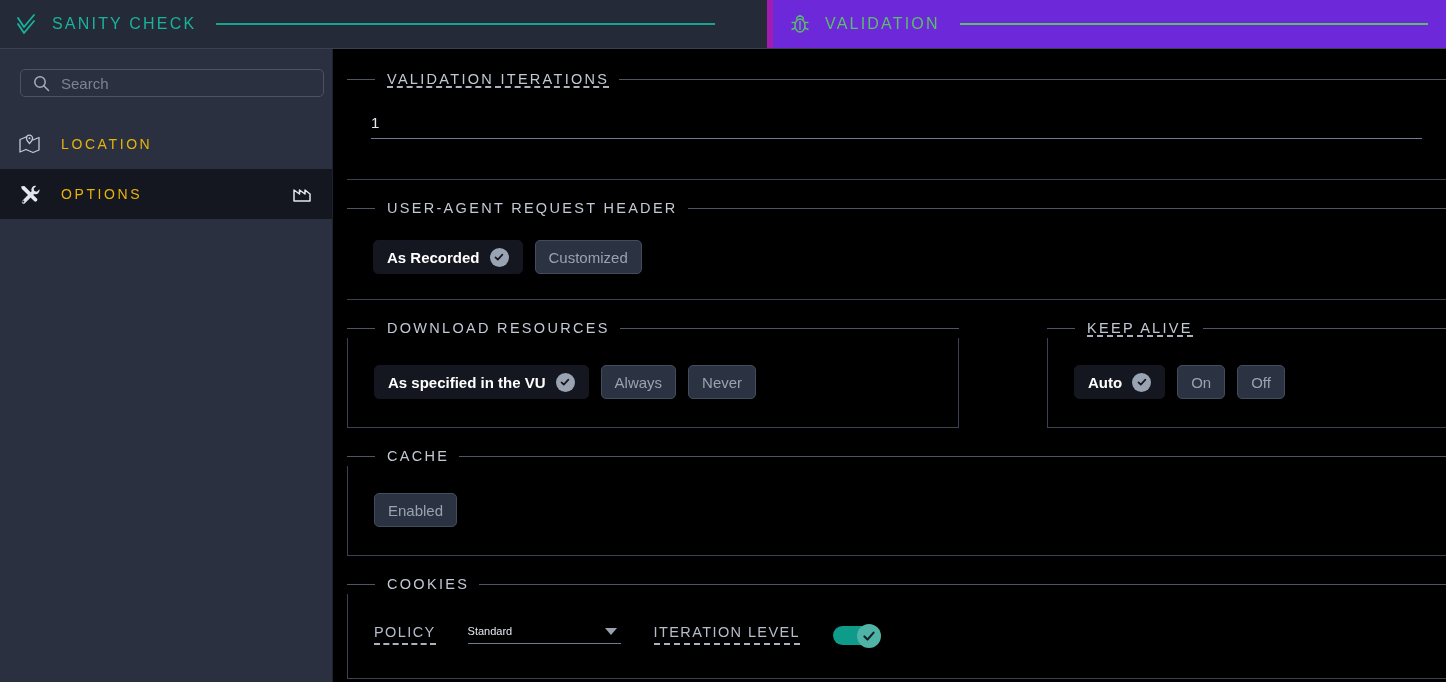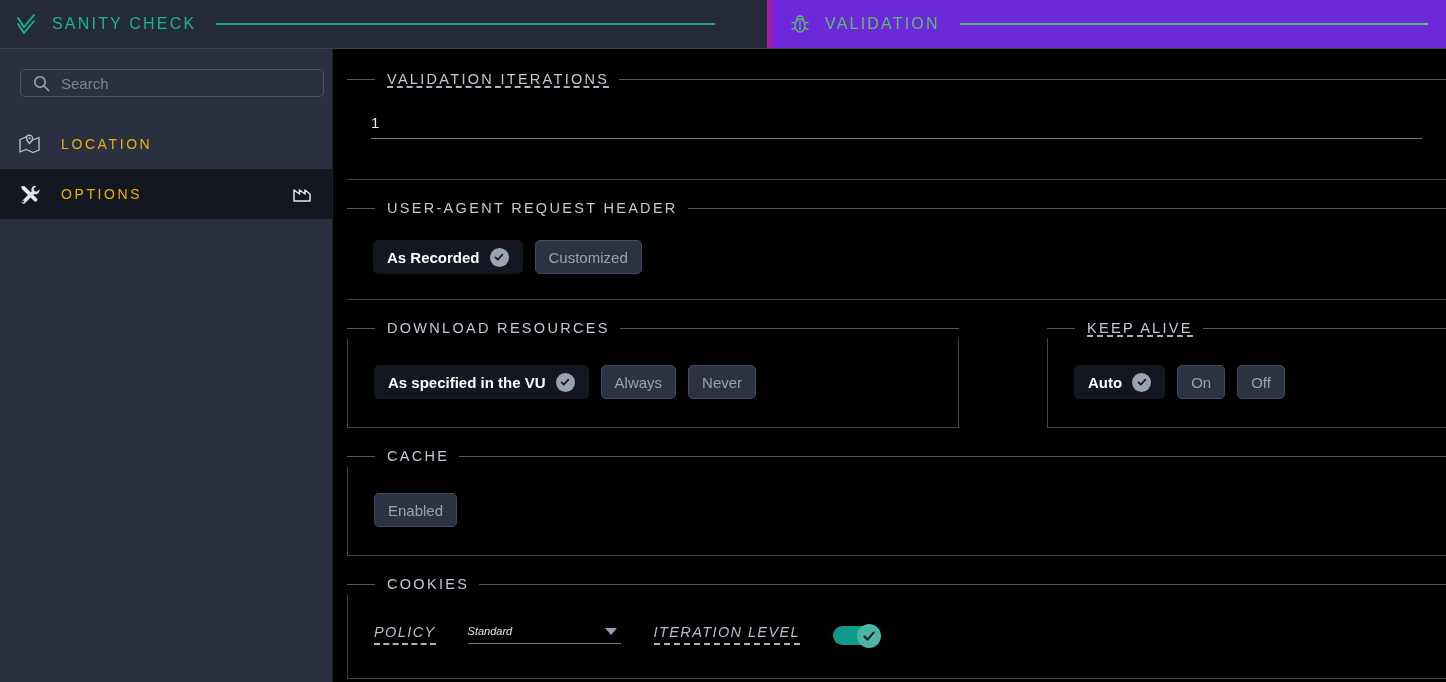--- a/index.html
+++ b/index.html
@@ -217,21 +217,21 @@
   .fs > .sec-header { position: relative; z-index: 2; }
   .fs-body {
     border: 1px solid #3b4353;
     border-top: none;
     margin-top: -1px;
     padding: 27px 0 28px 26px;
   }
   .fs-body.no-side-right { border-right: none; border-radius: 0; }
 
   
-  .cookie-row { display: flex; align-items: flex-end; gap: 0; font-style: italic; }
+  .cookie-row { display: flex; align-items: flex-end; gap: 0; }
   .field-label {
     font-size: 14.5px;
     letter-spacing: 1.4px;
     color: #b6bdca;
     position: relative;
     padding-bottom: 4px;
   }
   .field-label::after {
     content: "";
     position: absolute;

